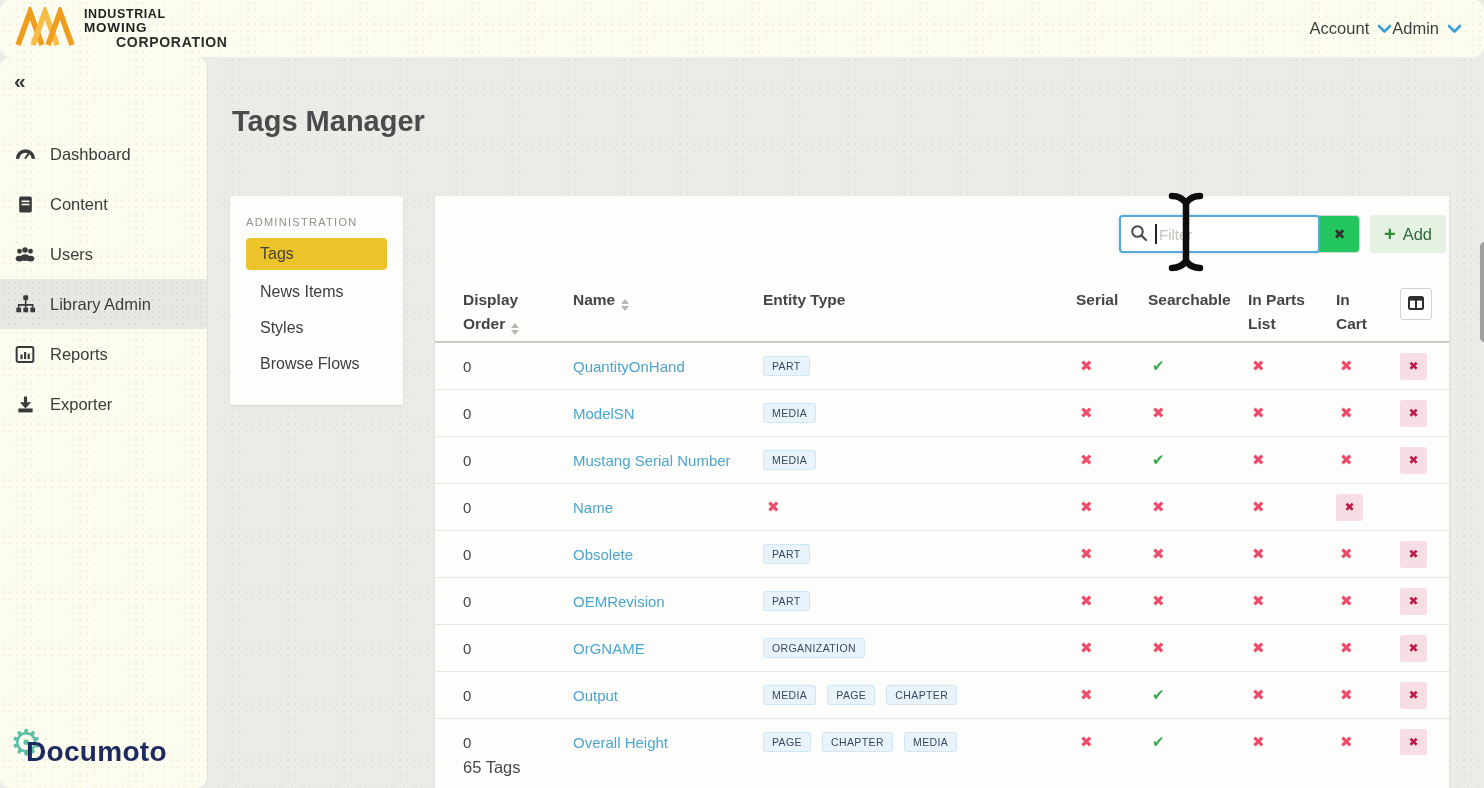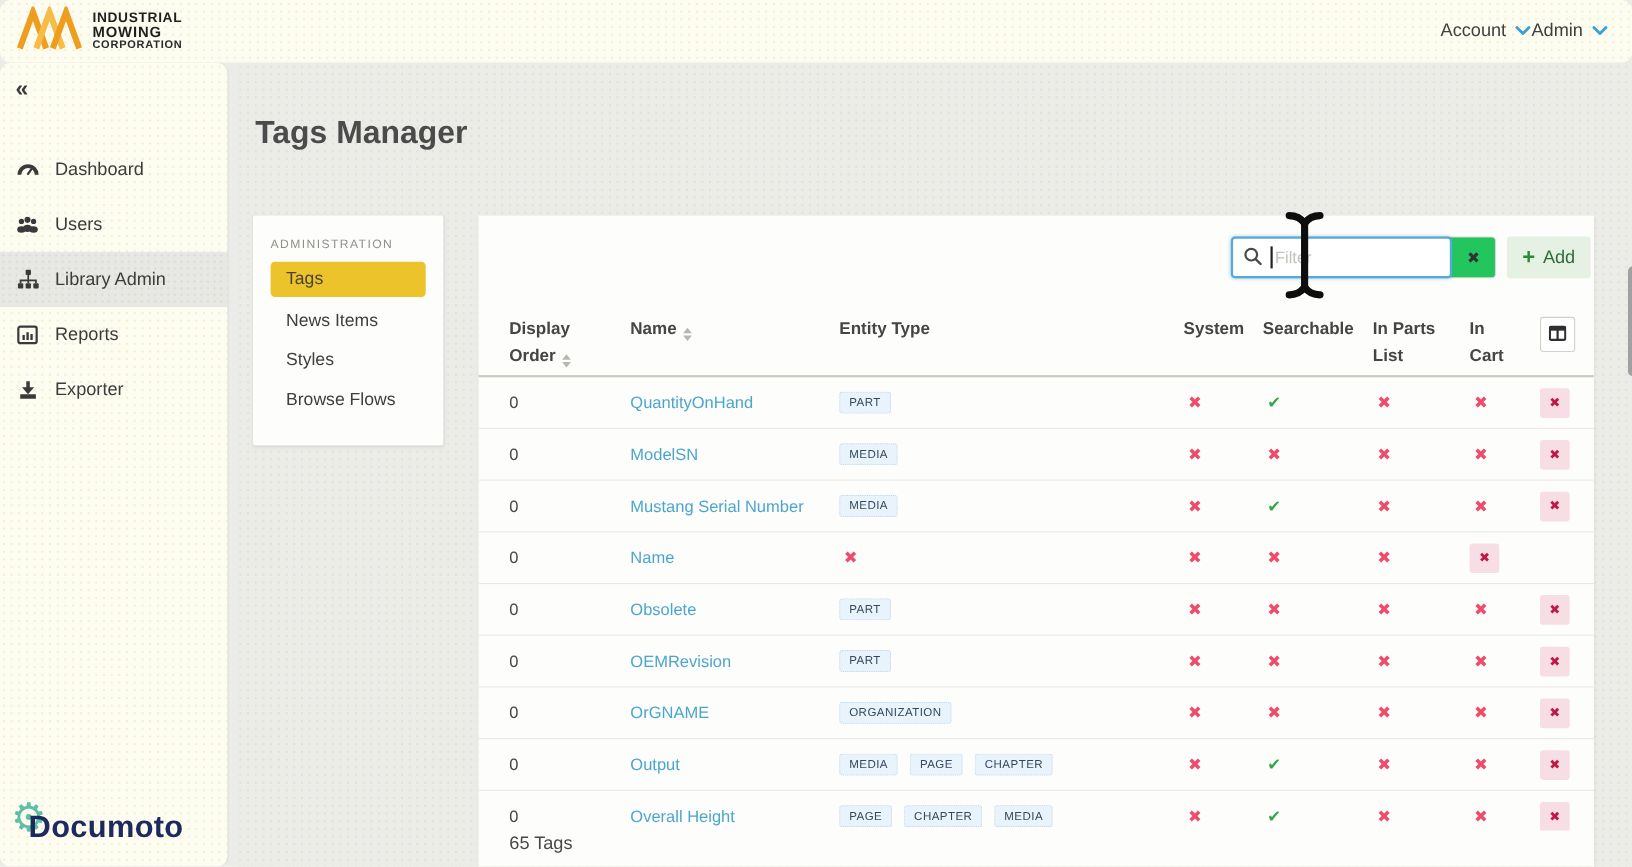--- a/index.html
+++ b/index.html
@@ -21,21 +21,21 @@
     background-image:radial-gradient(#e0e0d6 1px, transparent 1px);
     background-size:7px 7px;
   }
 
   
   .topbar { position:absolute; left:0; top:0; width:1484px; height:57px; z-index:5; display:flex; align-items:center; }
   .brand { display:flex; align-items:center; gap:8px; padding-left:14px; }
   .brand-text { line-height:1.05; color:#1f1f1f; }
   .brand-text .l1 { font-size:12.5px; font-weight:bold; letter-spacing:.6px; }
   .brand-text .l2 { font-size:13.5px; font-weight:bold; letter-spacing:.8px; }
-  .brand-text .l3 { font-size:10px; font-weight:bold; letter-spacing:.7px; color:#2b2b2b; }
+  .brand-text .l3 { font-size:14px; font-weight:bold; letter-spacing:.7px; color:#2b2b2b;margin-left:32px; }
   .top-nav { margin-left:auto; display:flex; align-items:center; padding-right:22px; }
   .top-drop { display:flex; align-items:center; gap:8px; font-size:16.5px; color:#3f3f3f; cursor:pointer; }
 
   
   .sidebar { position:absolute; left:0; top:57px; width:207px; height:731px; z-index:4; box-shadow:1px 0 0 rgba(0,0,0,.05); }
   .collapse-btn { display:block; font-size:21px; font-weight:bold; color:#3a3a3a; padding:12px 0 0 14px; height:48px; cursor:pointer; }
   .side-item { height:50px; display:flex; align-items:center; gap:14px; padding-left:14px; font-size:16.5px; color:#3c3c3c; cursor:pointer; }
   .side-item.active { background:#e7e7e3; background-image:radial-gradient(#dcdcd6 1px, transparent 1px); background-size:6px 6px; }
   .side-item .ic { width:22px; display:flex; justify-content:center; }
   .doc-logo { position:absolute; left:10px; bottom:12px; width:190px; height:44px; }
@@ -142,20 +142,30 @@
   <div class="side-item">
     <span class="ic">
       <svg width="21" height="21" viewBox="0 0 24 24">
           <path d="M3 17a9 9 0 1 1 18 0" fill="none" stroke="#3a3a3a" stroke-width="4"></path>
           <line x1="12" y1="16" x2="17" y2="9" stroke="#3a3a3a" stroke-width="2.4" stroke-linecap="round"></line>
         </svg>
     </span>
     <span>Dashboard</span>
   </div>
 
+  <div class="side-item">
+    <span class="ic">
+      <svg width="19" height="19" viewBox="0 0 24 24">
+          <rect x="4" y="2" width="16" height="20" rx="2" fill="#3a3a3a"></rect>
+          <line x1="7" y1="8" x2="17" y2="8" stroke="#fdfcf0" stroke-width="2"></line>
+          <line x1="7" y1="12" x2="17" y2="12" stroke="#fdfcf0" stroke-width="2"></line>
+        </svg>
+    </span>
+    <span>Content</span>
+  </div>
 
   <div class="side-item">
     <span class="ic">
       <svg width="22" height="20" viewBox="0 0 24 20">
           <circle cx="6" cy="7" r="2.6" fill="#3a3a3a"></circle>
           <circle cx="18" cy="7" r="2.6" fill="#3a3a3a"></circle>
           <circle cx="12" cy="5.5" r="3" fill="#3a3a3a"></circle>
           <ellipse cx="6" cy="15" rx="4.2" ry="3.2" fill="#3a3a3a"></ellipse>
           <ellipse cx="18" cy="15" rx="4.2" ry="3.2" fill="#3a3a3a"></ellipse>
           <ellipse cx="12" cy="14" rx="4.6" ry="3.6" fill="#3a3a3a"></ellipse>
@@ -241,21 +251,21 @@
     <div class="thead grid-cols">
       <div class="th c1"><span>Display Order</span><span class="sort">
             <i class="up"></i>
             <i class="down"></i>
           </span></div>
       <div class="th"><span>Name</span><span class="sort">
             <i class="up"></i>
             <i class="down"></i>
           </span></div>
       <div class="th">Entity Type</div>
-      <div class="th">System</div>
+      <div class="th">Serial</div>
       <div class="th">Searchable</div>
       <div class="th c6">In Parts List</div>
       <div class="th c7">In Cart</div>
       <button class="col-btn">
         <span>
           <svg width="16" height="14" viewBox="0 0 16 14">
               <rect x="1" y="1" width="14" height="12" rx="1.5" stroke="#2f2f2f" stroke-width="2" fill="none"></rect>
               <rect x="1" y="1" width="14" height="3.6" fill="#2f2f2f"></rect>
               <line x1="8" y1="1" x2="8" y2="13" stroke="#2f2f2f" stroke-width="2"></line>
             </svg>

